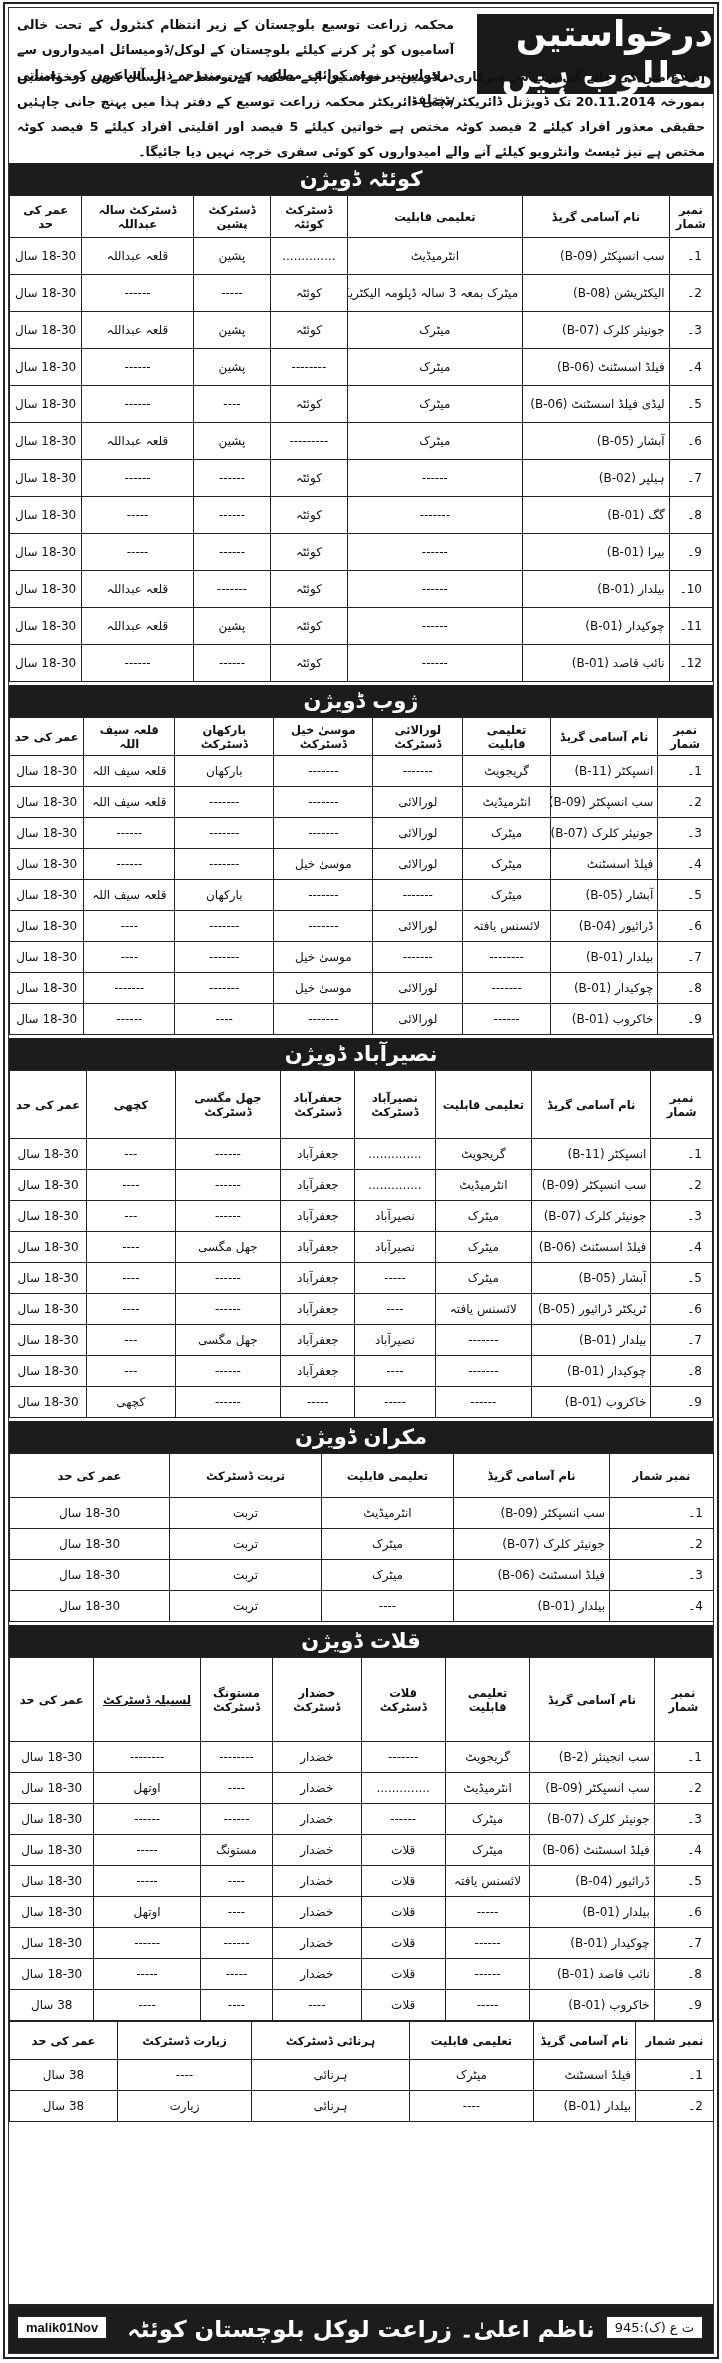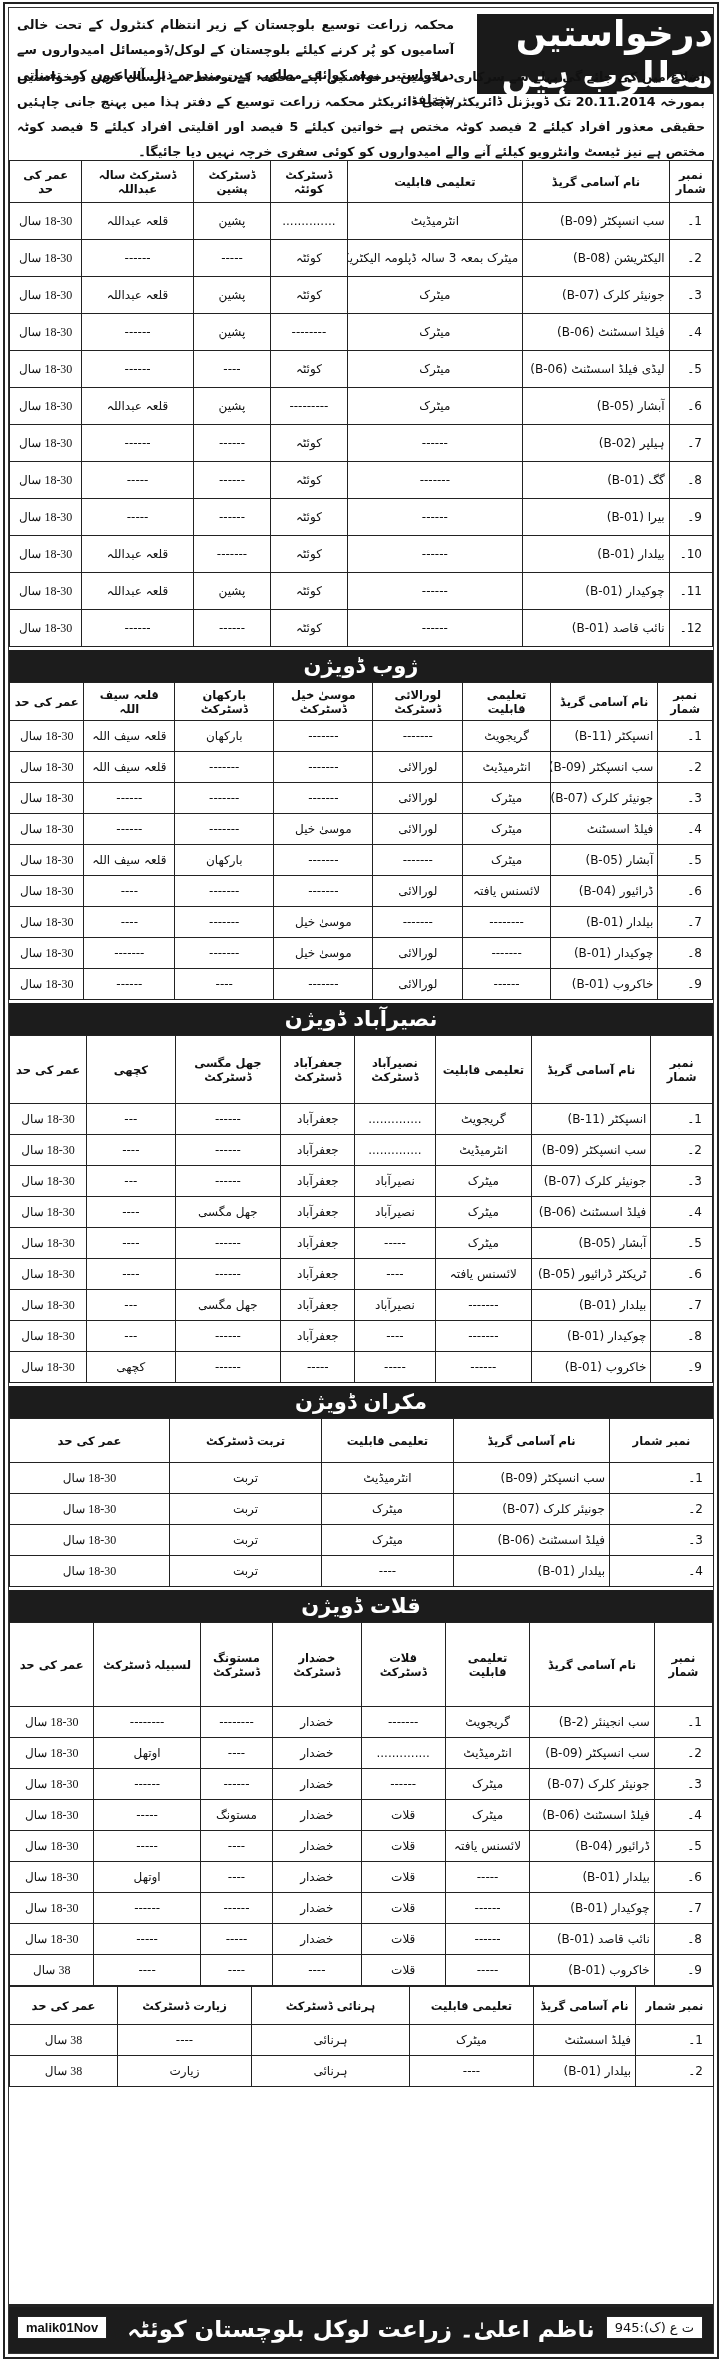--- a/index.html
+++ b/index.html
@@ -12,39 +12,40 @@
   .intro{font-size:12.6px;line-height:25px;text-align:justify;padding:0 4px;font-weight:bold;}
   .intro-top{position:absolute;right:255px;left:4px;top:4px;}
   .intro-bottom{position:absolute;right:4px;left:4px;top:56px;}
   .division-bar{background:#1c1c1c;color:#fff;text-align:center;font-weight:bold;font-size:21px;height:32px;line-height:32px;
     direction:rtl;border-top:3px solid #fff;}
   table{width:100%;border-collapse:collapse;direction:rtl;table-layout:fixed;}
   td,th{border:1.5px solid #222;text-align:center;font-size:12px;padding:0 4px;overflow:hidden;white-space:nowrap;}
   th{font-weight:bold;font-size:11.5px;}
   td.post{text-align:right;}
   td.num{text-align:right;padding-right:10px;}
-  td.age{direction:rtl;font-family:Liberation Serif, serif;}
+  td.age{direction:rtl;}
   .footer{position:absolute;left:0;right:0;bottom:0;height:46px;border-top:3px solid #222;background:#1c1c1c;direction:rtl;}
   .footer-title{position:absolute;left:0;right:0;top:0;text-align:center;color:#fff;font-weight:bold;font-size:23px;line-height:44px;}
   .footer-ref{position:absolute;right:10px;top:9px;background:#fff;color:#111;font-size:13px;padding:3px 8px;border:1px solid #222;direction:rtl;}
   .footer-code{position:absolute;left:8px;top:9px;background:#fff;color:#111;font-size:13px;padding:3px 8px;border:1px solid #222;direction:ltr;font-family:"Liberation Sans",sans-serif;font-weight:bold;}
 </style>
 </head>
 <body>
 
 <div class="page">
   <div class="inner">
 
     <div class="header">
       <div class="title-box">درخواستیں مطلوب ہیں</div>
       <div class="intro intro-top">محکمہ زراعت توسیع بلوچستان کے زیر انتظام کنٹرول کے تحت خالی آسامیوں کو پُر کرنے کیلئے بلوچستان کے لوکل/ڈومیسائل امیدواروں سے درخواستیں بمعہ کوائف مطلوب ہیں مندرجہ ذیل آسامیوں کی تعیناتی مختلف</div>
       <div class="intro intro-bottom">اضلاع میں کی جائے گی پہلے سے سرکاری ملازمین درخواستیں اپنے محکمہ کے توسط سے ارسال کریں درخواستیں بمورخہ 20.11.2014 تک ڈویژنل ڈائریکٹر/ڈپٹی ڈائریکٹر محکمہ زراعت توسیع کے دفتر ہذا میں پہنچ جانی چاہئیں حقیقی معذور افراد کیلئے 2 فیصد کوٹہ مختص ہے خواتین کیلئے 5 فیصد اور اقلیتی افراد کیلئے 5 فیصد کوٹہ مختص ہے نیز ٹیسٹ وانٹرویو کیلئے آنے والے امیدواروں کو کوئی سفری خرچہ نہیں دیا جائیگا۔</div>
     </div>
 
     <div id="divisions">
+        <div class="division-bar">کوئٹہ ڈویژن</div>
         <table>
           <colgroup>
             <col style="width: 42px;">
             <col style="width: 142px;">
             <col style="width: 170px;">
             <col style="width: 74px;">
             <col style="width: 75px;">
             <col style="width: 108px;">
             <col style="width: 70px;">
           </colgroup>
@@ -466,21 +467,21 @@
             <col style="width: 84px;">
           </colgroup>
           <thead>
             <tr style="height: 84px;">
               <th style="white-space: normal;">نمبر شمار</th>
               <th style="white-space: normal;">نام آسامی گریڈ</th>
               <th style="white-space: normal;">تعلیمی قابلیت</th>
               <th style="white-space: normal;">قلات ڈسٹرکٹ</th>
               <th style="white-space: normal;">خضدار ڈسٹرکٹ</th>
               <th style="white-space: normal;">مستونگ ڈسٹرکٹ</th>
-              <th style="white-space: normal;">لسبیلہ ڈسٹرکٹ</th>
+              <th style="white-space: normal; text-decoration: underline;">لسبیلہ ڈسٹرکٹ</th>
               <th style="white-space: normal;">عمر کی حد</th>
             </tr>
           </thead>
           <tbody>
             <tr style="height: 31px;">
               <td class="num">1۔</td>
               <td class="post">سب انجینئر (B-2)</td>
               <td>گریجویٹ</td>
               <td>-------</td>
               <td>خضدار</td>

